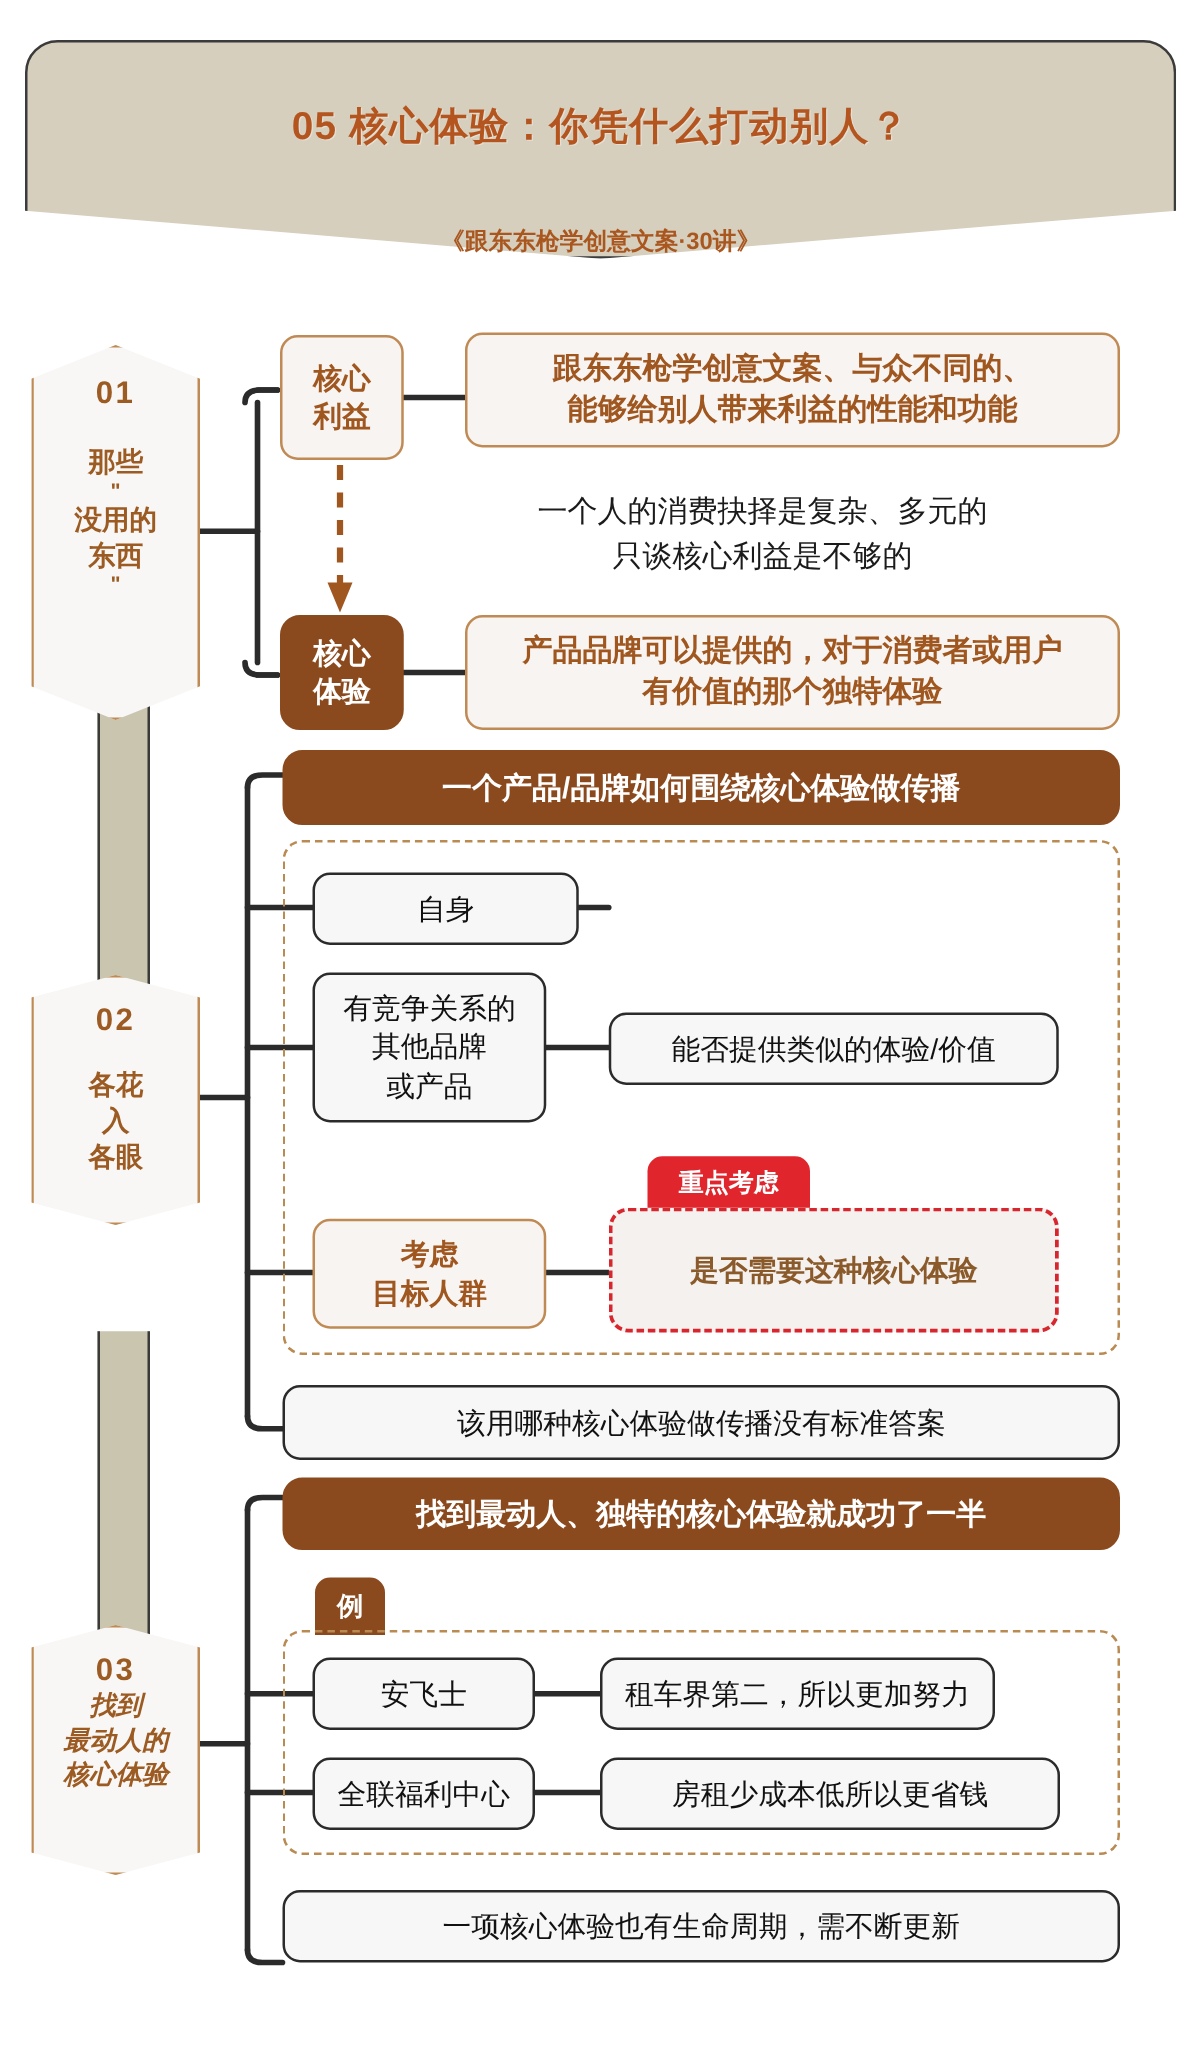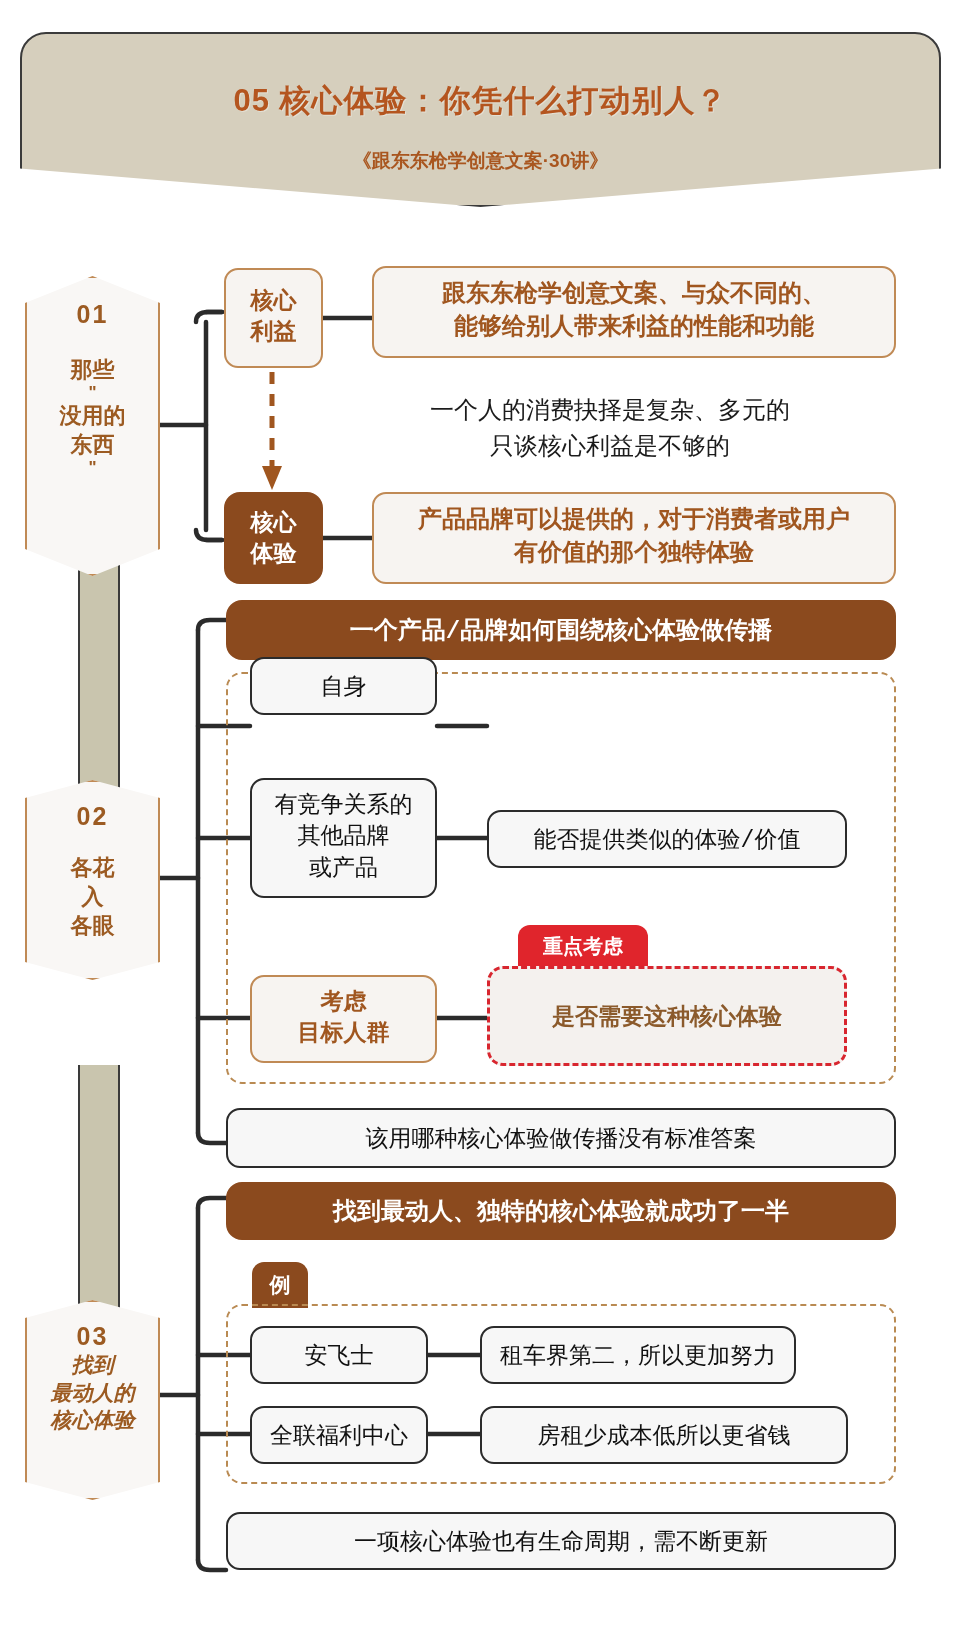--- a/index.html
+++ b/index.html
@@ -15,21 +15,21 @@
     position:absolute;left:20px;top:32px;width:921px;height:175px;
     background:#D6CFBD;
     border:2px solid #3b3b3b;
     border-radius:26px;
     clip-path:polygon(0% 0%, 0% 78%, 50% 100%, 100% 78%, 100% 0%);
     box-sizing:border-box;
   }
   .banner-inner{
     position:absolute;left:20px;top:32px;width:921px;height:175px;
     display:flex;flex-direction:column;align-items:center;
-    padding-top:48px;box-sizing:border-box;
+    padding-top:48px;box-sizing:border-box;gap:32px;
   }
   .banner-title{
     color:#B4551F;font-size:31px;font-weight:bold;letter-spacing:1px;
     text-shadow:1px 1px 0 rgba(255,255,255,.35);
   }
   .banner-sub{
     margin-top:26px;color:#A9561F;font-size:19px;font-weight:bold;
   }
 
   
@@ -53,21 +53,20 @@
   .hex .ttl{font-size:22px;font-weight:bold;line-height:1.32;}
 
   
   .wires{position:absolute;left:0;top:0;width:961px;height:1643px;pointer-events:none;}
 
   
   .bx{
     position:absolute;box-sizing:border-box;
     display:flex;align-items:center;justify-content:center;text-align:center;
     border-radius:14px;
-    font-family:Liberation Mono, monospace;
   }
   
   .bx-plain{background:#F7F7F7;border:2.5px solid #2b2b2b;color:#111;font-size:23px;}
   
   .bx-tan{background:#F7F4F1;border:2px solid #C08A55;color:#A0561F;font-size:23px;font-weight:bold;line-height:1.36;}
   
   .bx-solid{background:#8B4A1E;border:2px solid #8B4A1E;color:#ffffff;font-size:23px;font-weight:bold;}
   
   .bx-reddash{background:#F4F1EE;border:3.5px dashed #D8262F;color:#8B5A2B;font-size:23px;font-weight:bold;border-radius:16px;}
 
@@ -190,21 +189,21 @@
       <div>各花</div>
       <div>入</div>
       <div>各眼</div>
     </div>
   </div>
 
   <div class="bx bx-solid" style="left:226px;top:600px;width:670px;height:60px;border-radius:16px;font-size:24px;">一个产品/品牌如何围绕核心体验做传播</div>
 
   <div class="group-dash" style="left:226px;top:672px;width:670px;height:412px;"></div>
 
-  <div class="bx bx-plain" style="left:250px;top:657px;width:187px;height:58px;">自身</div>
+  <div class="bx bx-plain" style="left:250px;top:698px;width:213px;height:58px;">自身</div>
 
   <div class="bx bx-plain" style="left:250px;top:778px;width:187px;height:120px;flex-direction:column;line-height:1.35;">
     <div>有竞争关系的</div>
     <div>其他品牌</div>
     <div>或产品</div>
   </div>
   <div class="bx bx-plain" style="left:487px;top:810px;width:360px;height:58px;">能否提供类似的体验/价值</div>
 
   <div class="bx bx-tan" style="left:250px;top:975px;width:187px;height:88px;flex-direction:column;">
     <div>考虑</div>

